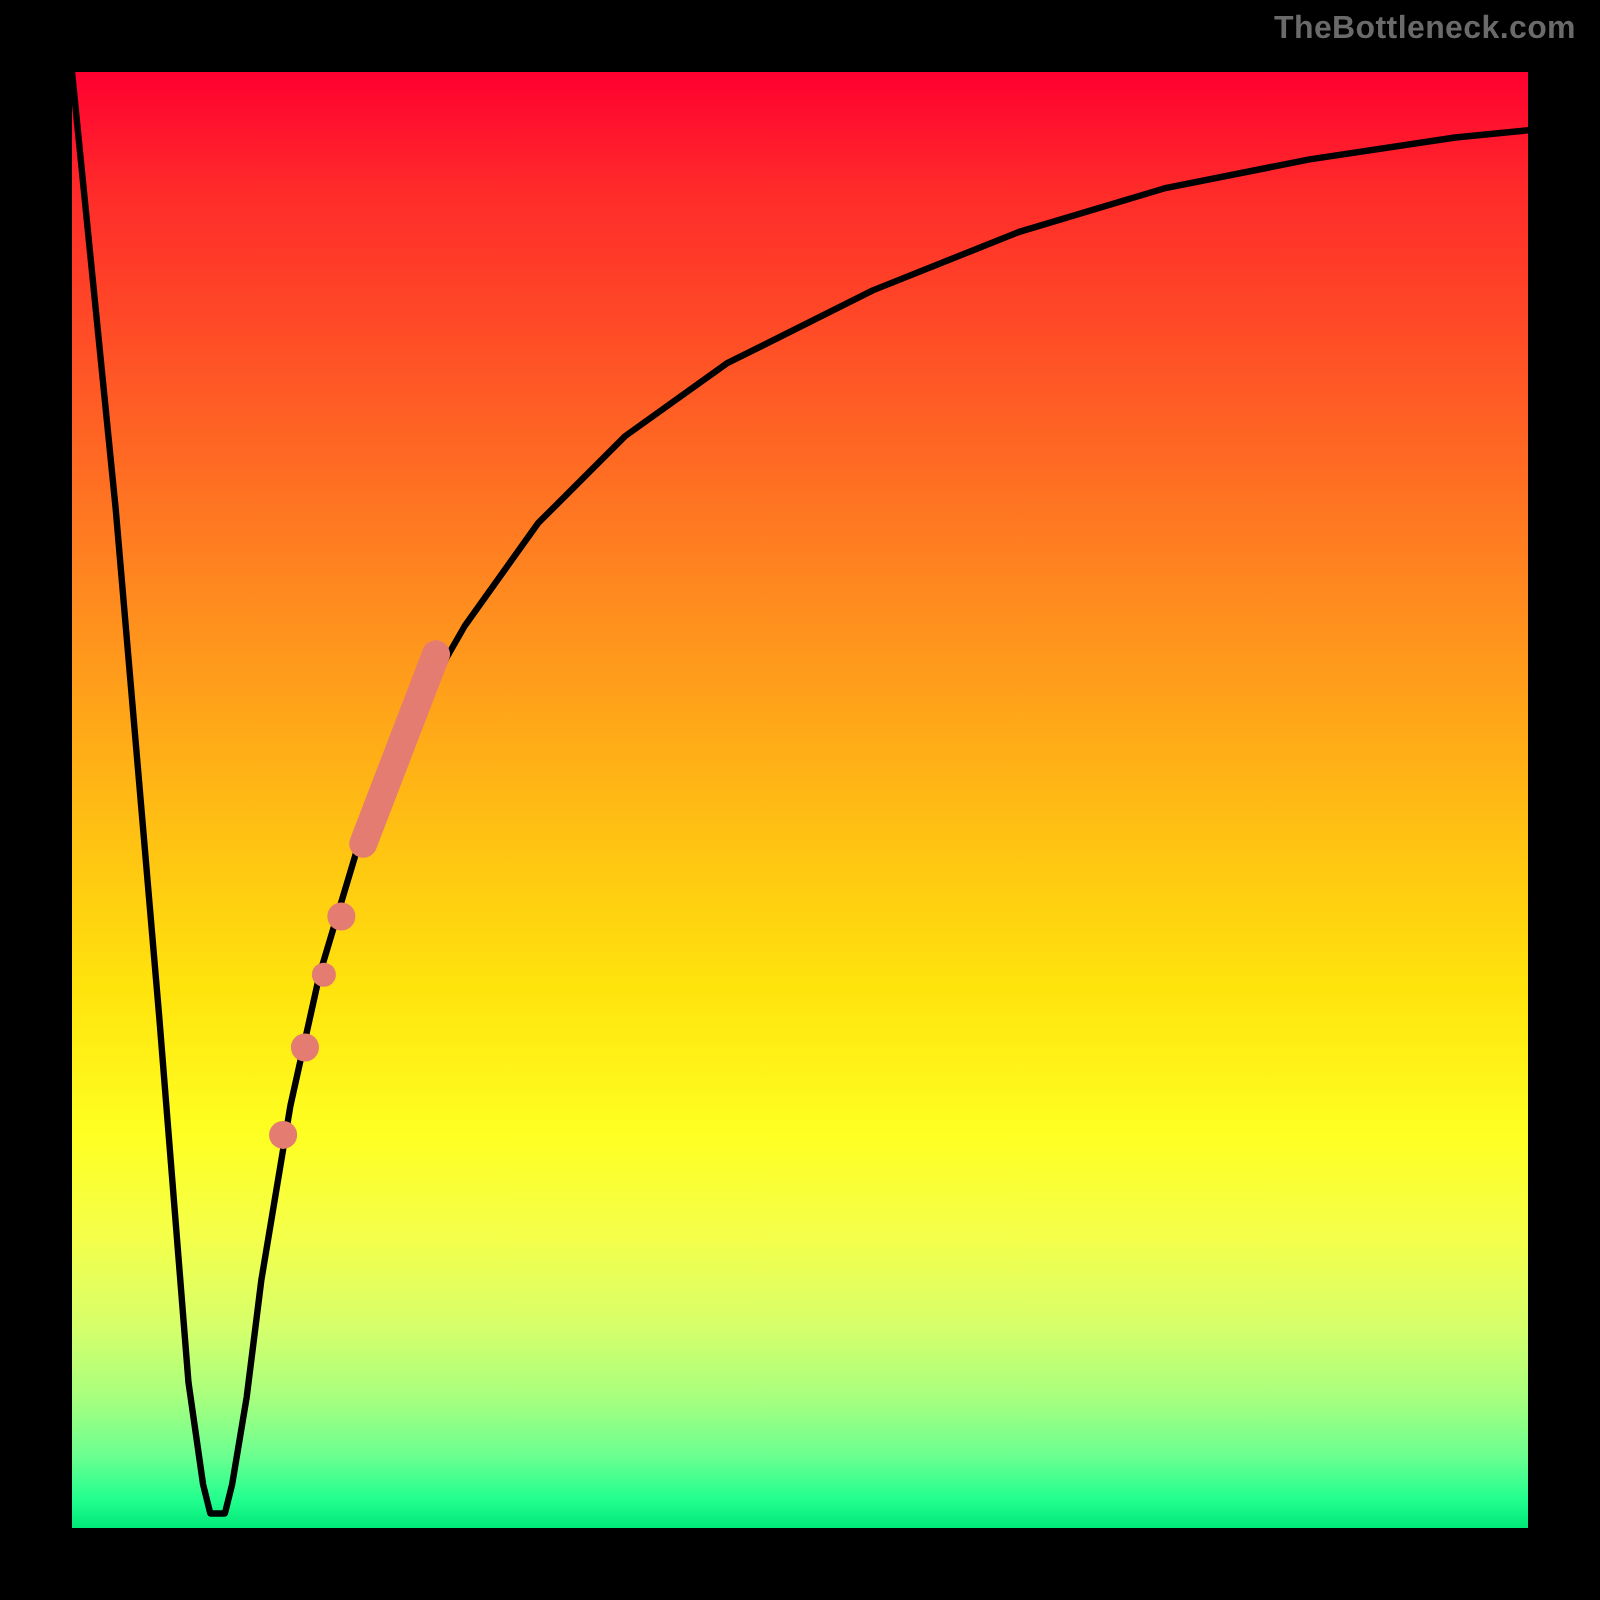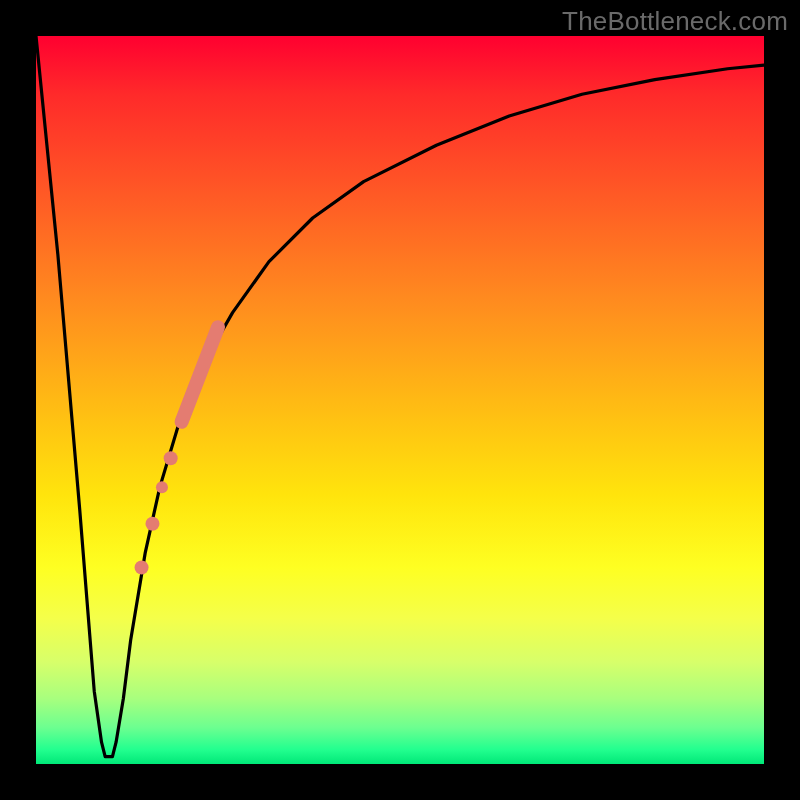--- a/index.html
+++ b/index.html
@@ -47,22 +47,22 @@
   }
   svg.curve {
     position: absolute;
     inset: 0;
   }
   .watermark {
     position: absolute;
     top: 6px;
     right: 12px;
     color: #6a6a6a;
-    font-size: 26px;
-    font-weight: 400;
+    font-size: 16px;
+    font-weight: 700;
     letter-spacing: 0.2px;
     user-select: none;
   }
 </style>
 </head>
 <body>
 
 <div class="frame">
 
   <div class="plot-area">

